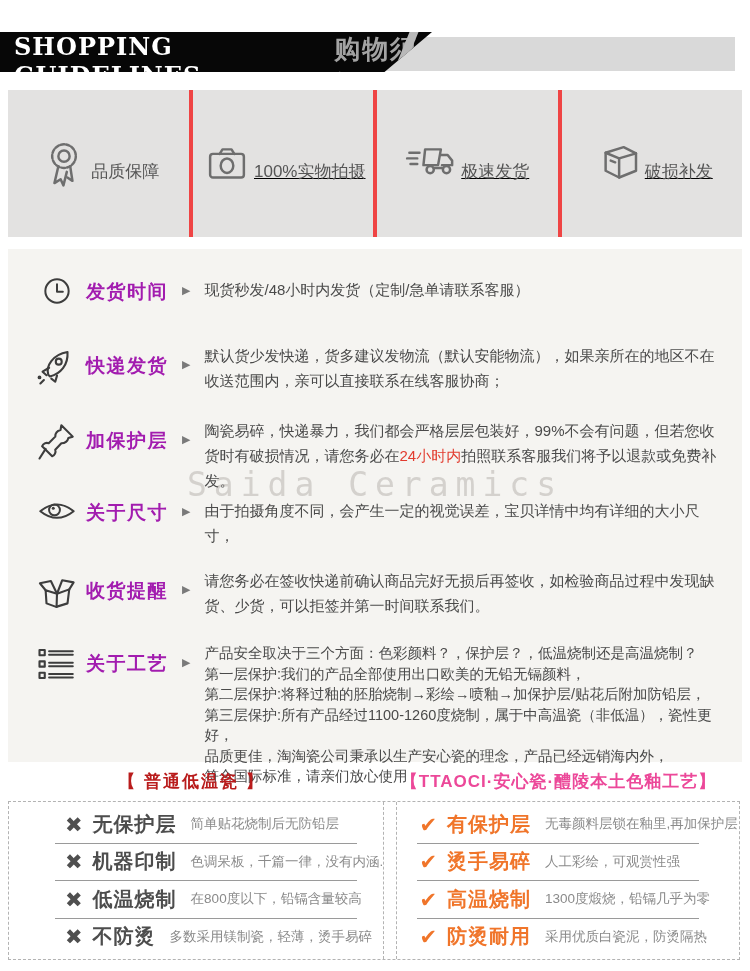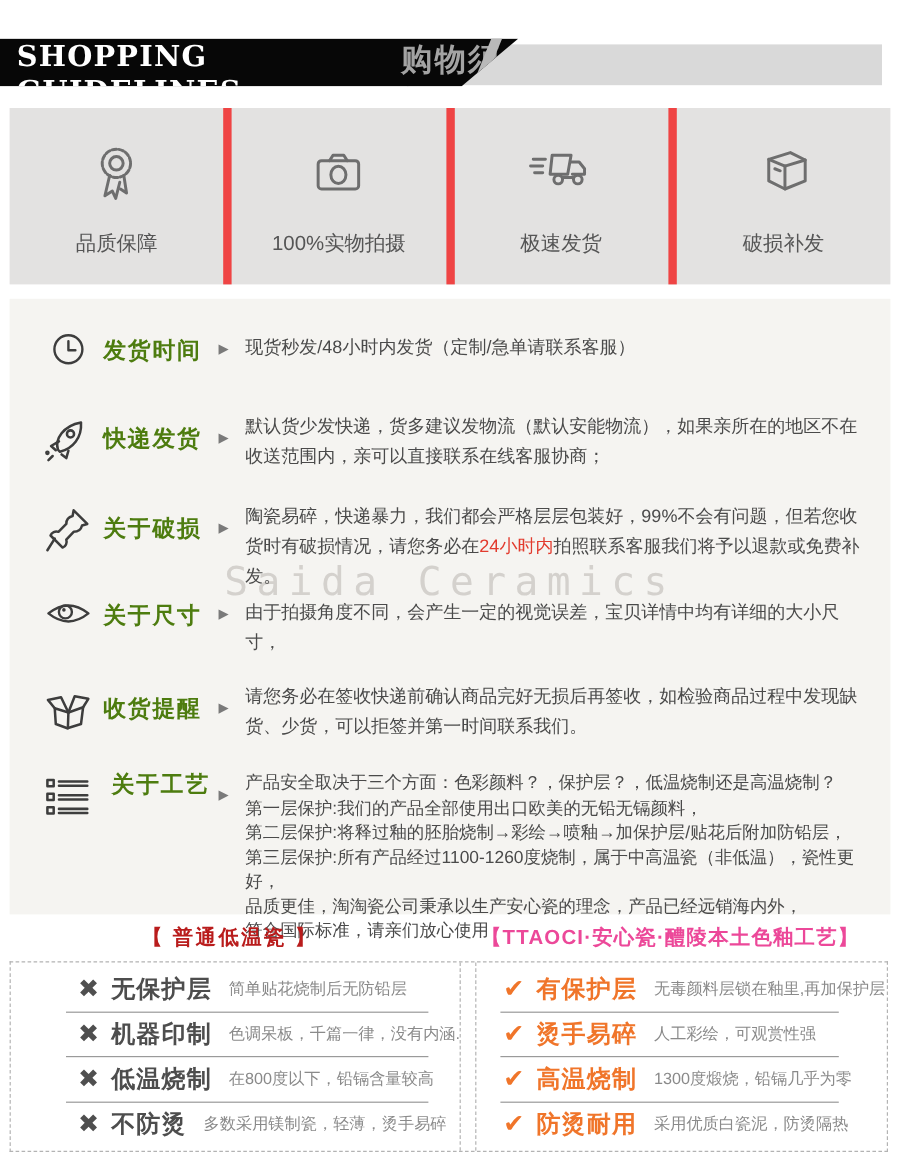--- a/index.html
+++ b/index.html
@@ -10,32 +10,32 @@
   .header-gray-bar{position:absolute;left:10px;top:37px;width:725px;height:34px;background:#d9d9d9;}
   .banner{position:absolute;left:0;top:32px;width:432px;height:40px;background:#070707;
           clip-path:polygon(0 0,100% 0,89% 100%,0 100%);
           display:flex;align-items:flex-start;padding-left:14px;box-sizing:border-box;}
   .banner-slash{position:absolute;right:22px;top:-2px;width:9px;height:46px;background:#b9b9b9;transform:skewX(-22deg);}
   .banner-en{color:#fff;font-family:"DejaVu Serif","Liberation Serif",serif;font-weight:bold;font-size:24px;letter-spacing:1px;}
   .banner-cn{color:#a3a3a3;font-weight:bold;font-size:26px;margin-left:10px;letter-spacing:2px;}
 
   
   .feature-strip{position:absolute;left:8px;top:90px;width:734px;height:147px;background:#e3e2e1;display:flex;}
-  .feature{flex:1;display:flex;flex-direction:column;align-items:center;justify-content:center;padding-top:0;}
-  .feature + .feature{border-left:7px solid #ef4444;}
+  .feature{flex:1;display:flex;align-items:center;justify-content:center;padding-top:0;}
+  .feature + .feature{border-left:4px solid #ef4444;text-decoration:underline;}
   .f-icon{height:62px;display:flex;align-items:center;justify-content:center;}
   .f-icon svg{stroke:#6e6e6e;fill:none;stroke-width:2.2;stroke-linecap:round;stroke-linejoin:round;}
   .f-label{margin-top:16px;font-size:17px;color:#555;}
 
   
   .notices{position:absolute;left:8px;top:249px;width:734px;height:513px;background:#f5f4f1;}
   .notice-row{position:absolute;left:0;width:100%;display:flex;align-items:flex-start;}
   .n-icon{width:42px;margin-left:28px;margin-top:0;flex:0 0 auto;display:flex;justify-content:center;}
   .n-icon svg{stroke:#3d3d3d;fill:none;stroke-width:2.4;stroke-linecap:round;stroke-linejoin:round;}
-  .n-title{width:96px;margin-left:8px;font-size:19px;font-weight:bold;color:#4d7c0f;letter-spacing:1.5px;flex:0 0 auto;margin-top:8px;}
+  .n-title{width:96px;margin-left:8px;font-size:19px;font-weight:bold;color:#a21caf;letter-spacing:1.5px;flex:0 0 auto;margin-top:8px;}
   .n-arrow{font-size:11px;color:#7a7a7a;margin-top:13px;margin-right:14px;flex:0 0 auto;}
   .n-text{flex:1;font-size:15px;color:#4a4a4a;line-height:1.68;padding-right:22px;margin-top:6px;}
   .n-red{color:#e23b2e;}
   .watermark{position:absolute;left:0;top:216px;width:100%;text-align:center;
              font-family:"DejaVu Sans Mono","Liberation Mono",monospace;
              font-size:33px;color:#c9c6c2;letter-spacing:7px;opacity:.75;pointer-events:none;}
 
   
   .cmp-header{position:absolute;left:8px;top:764px;width:734px;height:34px;display:flex;align-items:center;}
   .cmp-h-left{width:50%;text-align:center;font-size:17px;font-weight:bold;color:#b91c1c;letter-spacing:2px;}
@@ -151,21 +151,21 @@
       <div class="n-text">默认货少发快递，货多建议发物流（默认安能物流），如果亲所在的地区不在收送范围内，亲可以直接联系在线客服协商；</div>
     </div>
 
     <div class="notice-row" style="top:163px;">
       <div class="n-icon" style="margin-top:8px;">
         <svg width="42" height="42" viewBox="0 0 48 48">
           <path d="M29 6 L42 19 L37 20.5 C36 24.5 33 26.5 29 26.5 L22 34 C23 37 21.5 40.5 18.5 41.5 L7 30 C8 27 11.5 25.5 14.5 26.5 L22 19 C22 15 24 12.5 28 11.5 Z"></path>
           <path d="M11 33 L4 44"></path>
         </svg>
       </div>
-      <div class="n-title" style="margin-top:16px;">关于破损</div>
+      <div class="n-title" style="margin-top:16px;">加保护层</div>
       <div class="n-arrow" style="margin-top:21px;">▶</div>
       <div class="n-text"><span>陶瓷易碎，快递暴力，我们都会严格层层包装好，99%不会有问题，但若您收货时有破损情况，请您务必在</span><span class="n-red">24小时内</span><span>拍照联系客服我们将予以退款或免费补发。</span></div>
     </div>
 
     <div class="notice-row" style="top:243px;">
       <div class="n-icon">
         <svg width="44" height="40" viewBox="0 0 48 48">
           <path d="M4 23 Q24 7 44 23 Q24 39 4 23 Z"></path>
           <circle cx="21" cy="21.5" r="6.5"></circle>
           <circle cx="19.5" cy="19.5" r="1.8" fill="#3d3d3d" stroke="none"></circle>
@@ -194,21 +194,21 @@
       <div class="n-icon" style="margin-top:6px;">
         <svg width="42" height="42" viewBox="0 0 48 48">
           <rect x="4" y="8" width="6" height="6"></rect>
           <path d="M15 9.5 h27 M15 13.5 h27"></path>
           <rect x="4" y="21" width="6" height="6"></rect>
           <path d="M15 22.5 h27 M15 26.5 h27"></path>
           <rect x="4" y="34" width="6" height="6"></rect>
           <path d="M15 35.5 h27 M15 39.5 h27"></path>
         </svg>
       </div>
-      <div class="n-title" style="margin-top:4px;text-align:center;">关于工艺</div>
+      <div class="n-title" style="margin-top:14px;">关于工艺</div>
       <div class="n-arrow" style="margin-top:19px;">▶</div>
       <div class="n-text" style="font-size:14.5px;line-height:1.42;">
         <div>产品安全取决于三个方面：色彩颜料？，保护层？，低温烧制还是高温烧制？</div>
         <div>第一层保护:我们的产品全部使用出口欧美的无铅无镉颜料，</div>
         <div>第二层保护:将释过釉的胚胎烧制→彩绘→喷釉→加保护层/贴花后附加防铅层，</div>
         <div>第三层保护:所有产品经过1100-1260度烧制，属于中高温瓷（非低温），瓷性更好，</div>
         <div>品质更佳，淘淘瓷公司秉承以生产安心瓷的理念，产品已经远销海内外，</div>
         <div>符合国际标准，请亲们放心使用</div>
       </div>
     </div>

